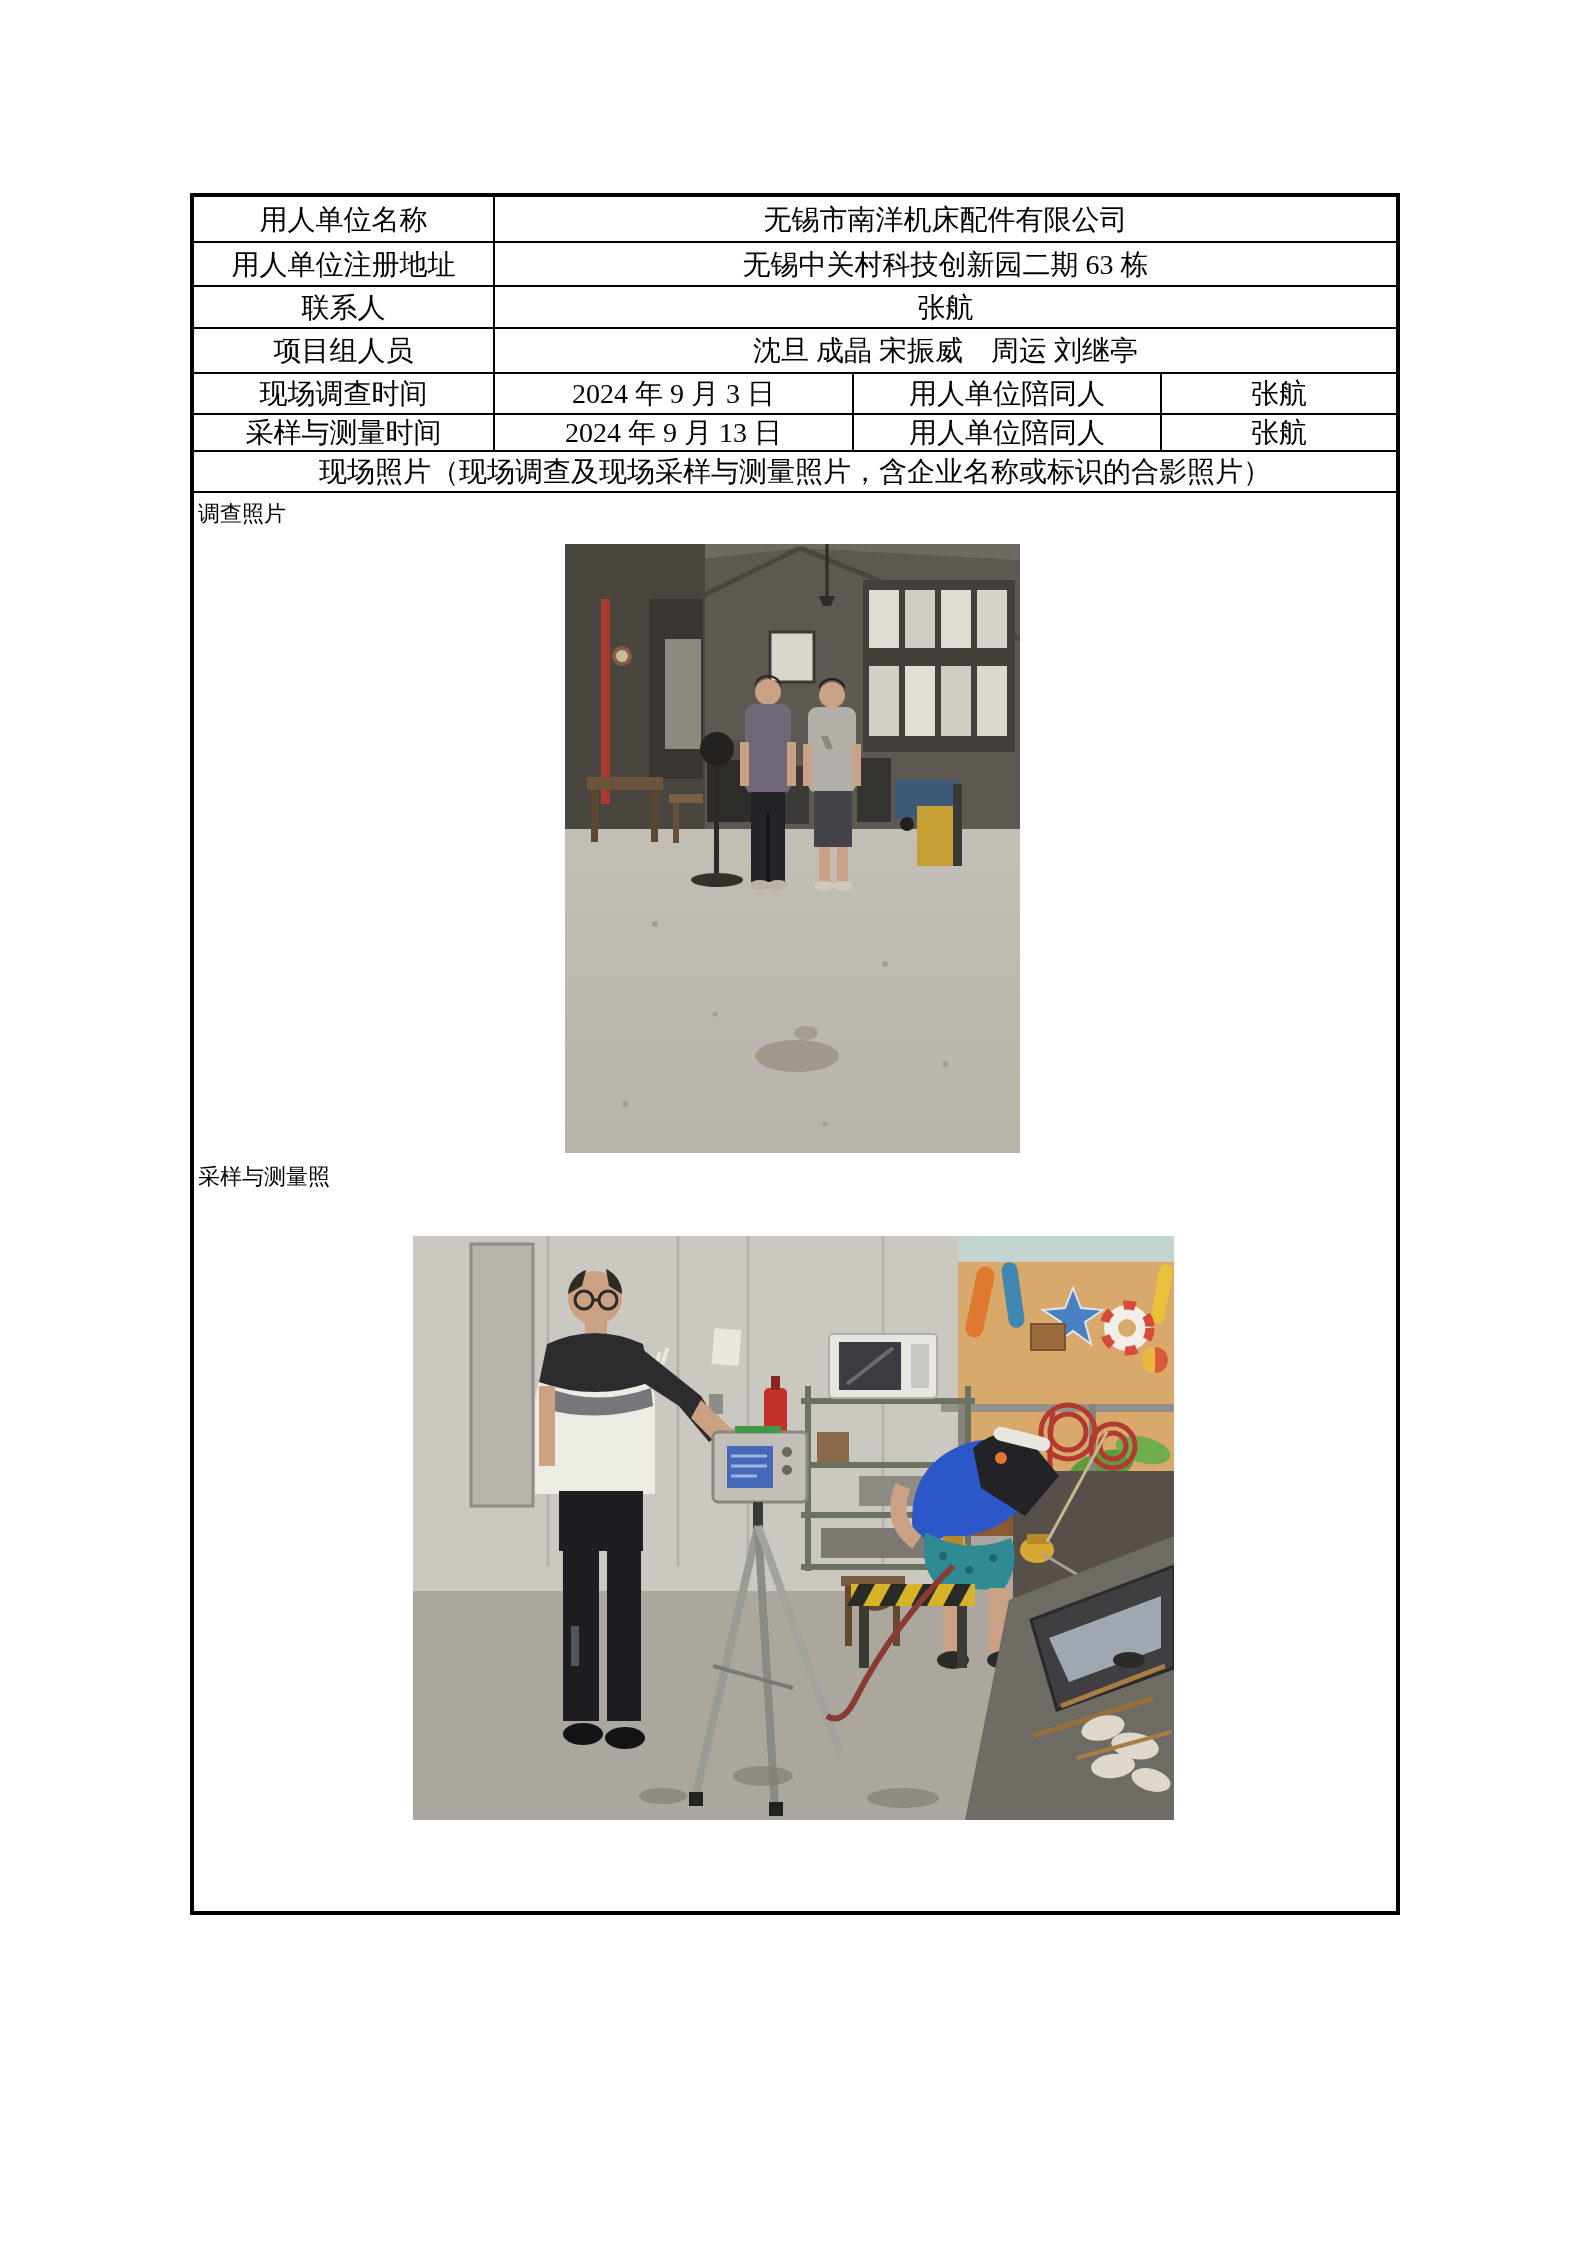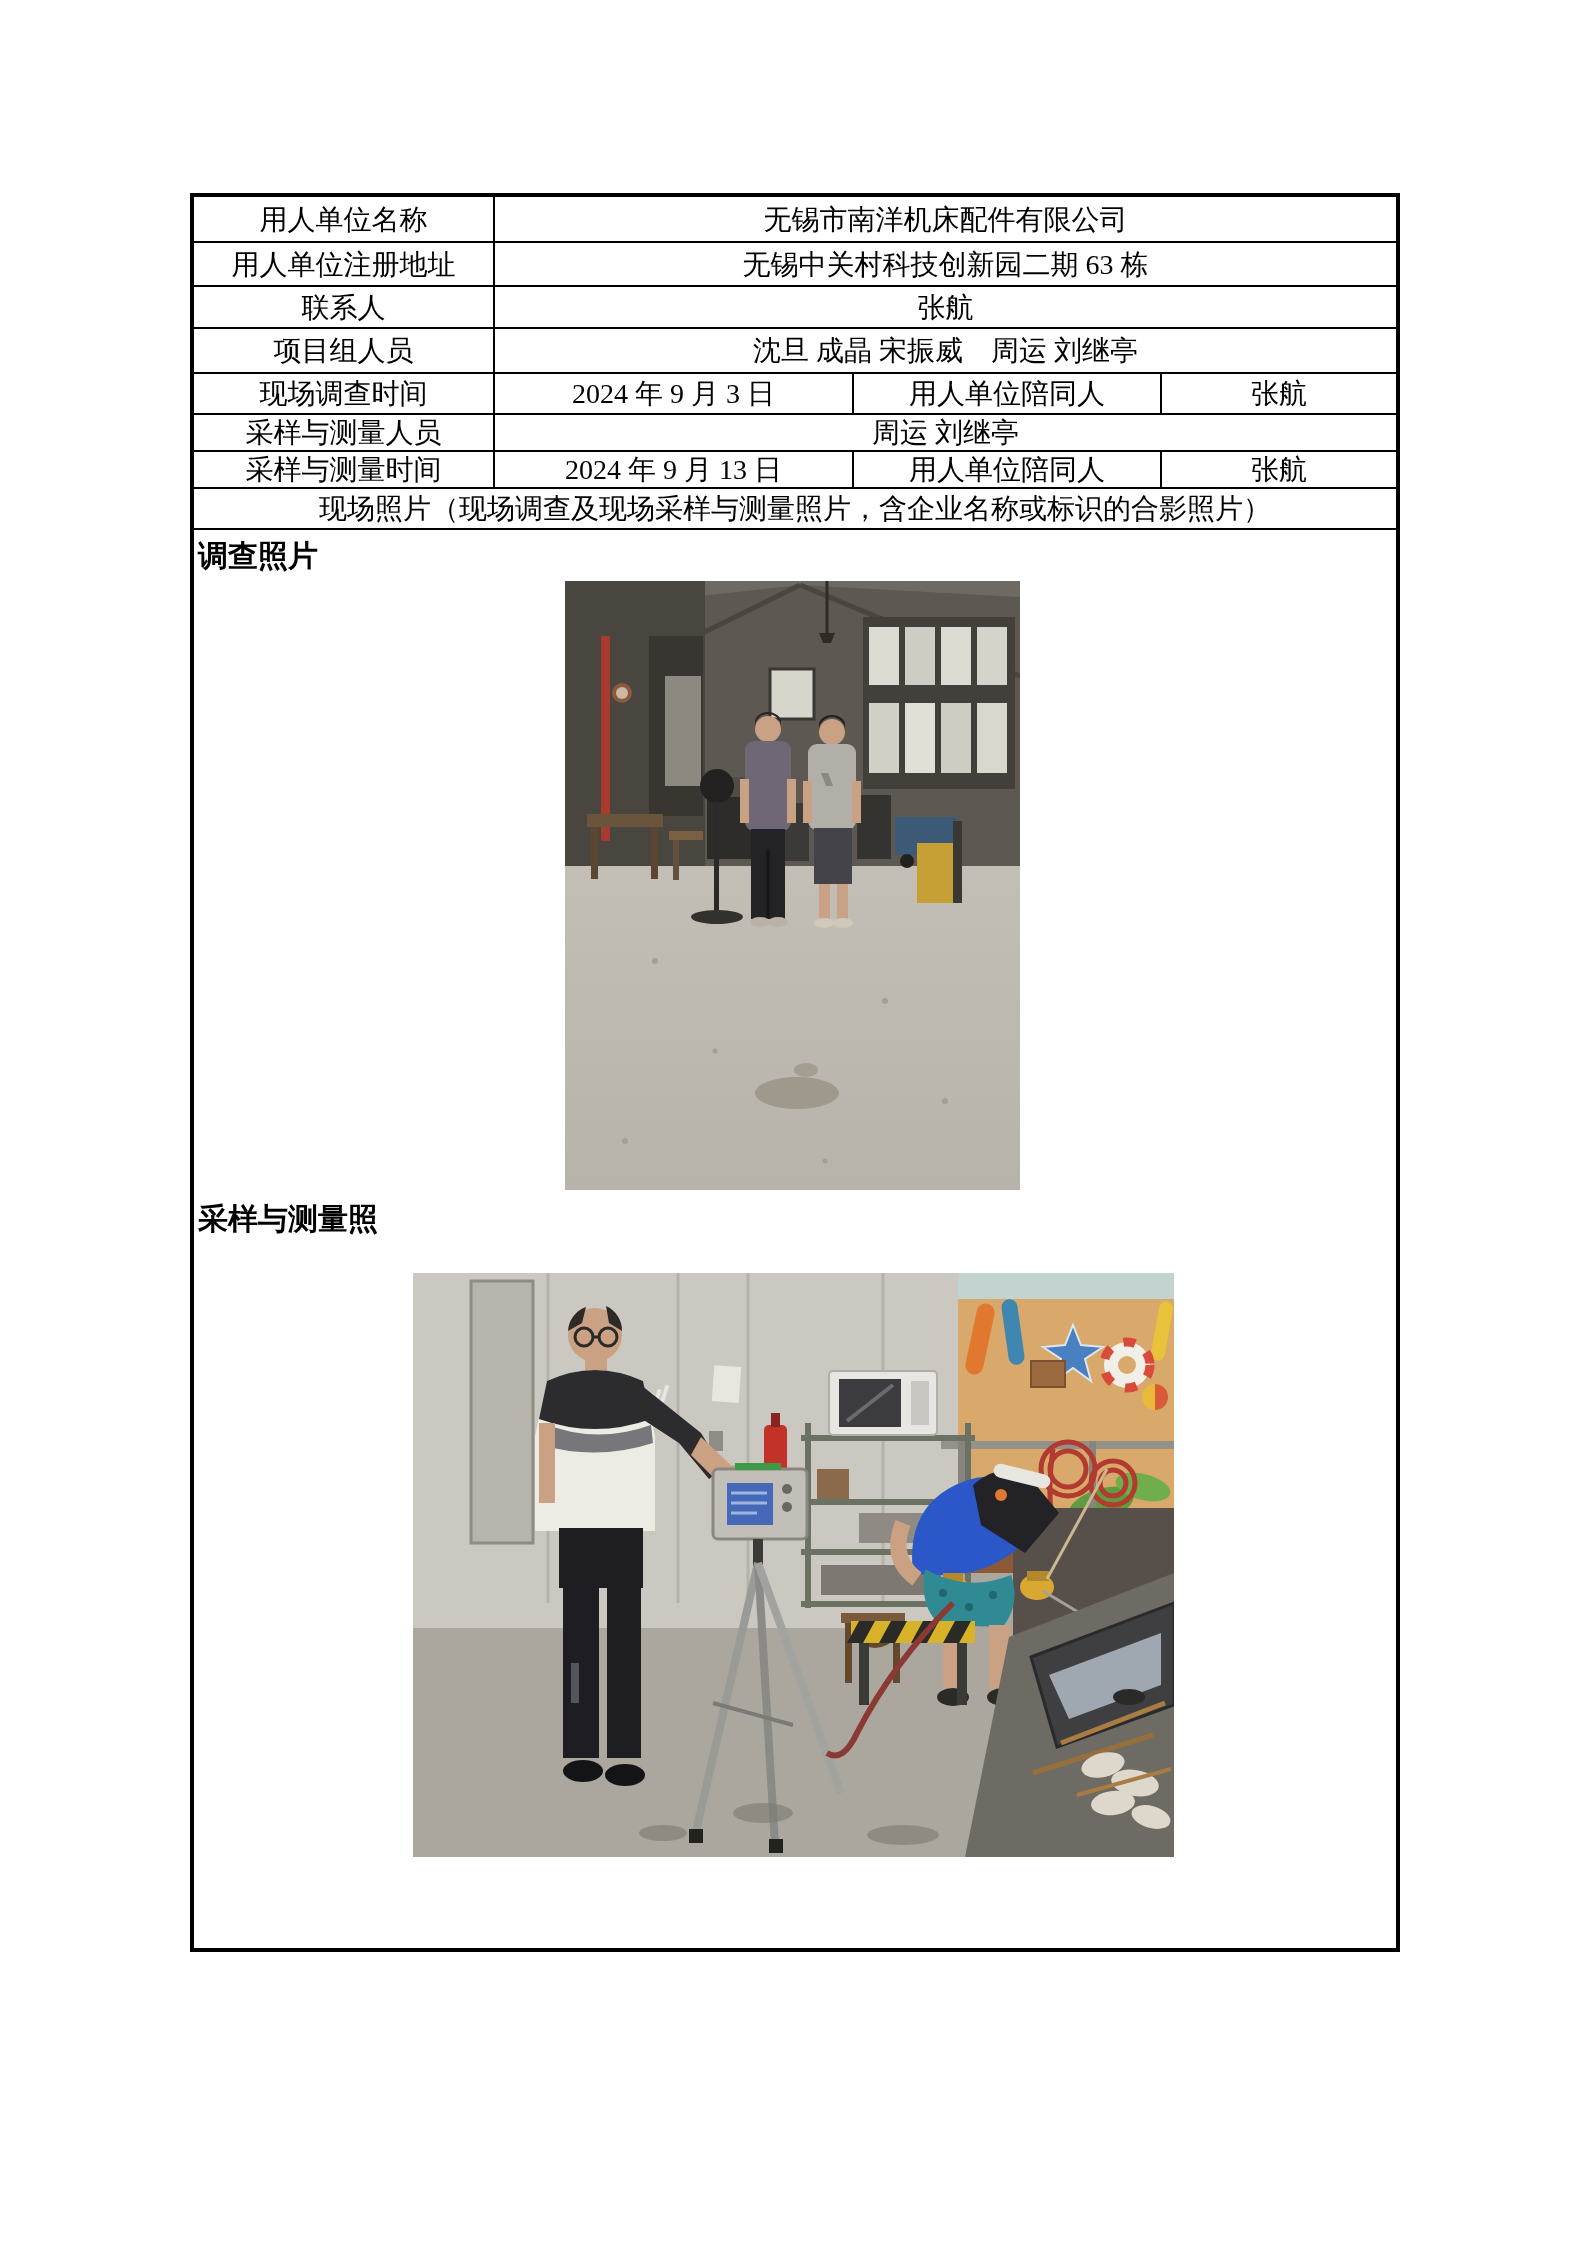--- a/index.html
+++ b/index.html
@@ -7,21 +7,21 @@
         font-family:"Liberation Serif","DejaVu Serif",serif;color:#000;}
   table.info{position:absolute;left:190px;top:193px;width:1206px;
              border-collapse:collapse;table-layout:fixed;}
   table.info td{border:2px solid #000;padding:0 4px;font-size:28px;line-height:1.25;
                 text-align:center;vertical-align:middle;overflow:hidden;white-space:nowrap;}
   table.info{border:4px solid #000;}
   table.info td.caption{white-space:normal;text-align:center;}
   .r1{height:47px}.r2{height:44px}.r3{height:42px}.r4{height:43px}.r5{height:45px}
   .r6{height:37px}.r7{height:41px}.r8{height:35px}.r9{height:31px}.r10{height:41px}
   td.bigcell{height:1418px;position:relative;vertical-align:top;text-align:left;padding:0;}
-  .photo-label{position:absolute;font-size:30px;line-height:1.2;font-weight:bold;}
+  .photo-label{position:absolute;font-size:22px;line-height:1.2;}
   .photo{position:absolute;overflow:hidden;}
   .photo svg{display:block;}
 </style>
 </head>
 <body>
 
 <div class="page">
 
   <table class="info">
     <colgroup>
@@ -45,24 +45,20 @@
     </tr>
     <tr class="r5">
       <td>项目组人员</td>
       <td colspan="3">沈旦 成晶 宋振威　周运 刘继亭</td>
     </tr>
     <tr class="r7">
       <td>现场调查时间</td>
       <td>2024 年 9 月 3 日</td>
       <td>用人单位陪同人</td>
       <td>张航</td>
-    </tr>
-    <tr class="r8">
-      <td>采样与测量人员</td>
-      <td colspan="3">周运 刘继亭</td>
     </tr>
     <tr class="r9">
       <td>采样与测量时间</td>
       <td>2024 年 9 月 13 日</td>
       <td>用人单位陪同人</td>
       <td>张航</td>
     </tr>
     <tr class="r10">
       <td colspan="4" class="caption">现场照片（现场调查及现场采样与测量照片，含企业名称或标识的合影照片）</td>
     </tr>

